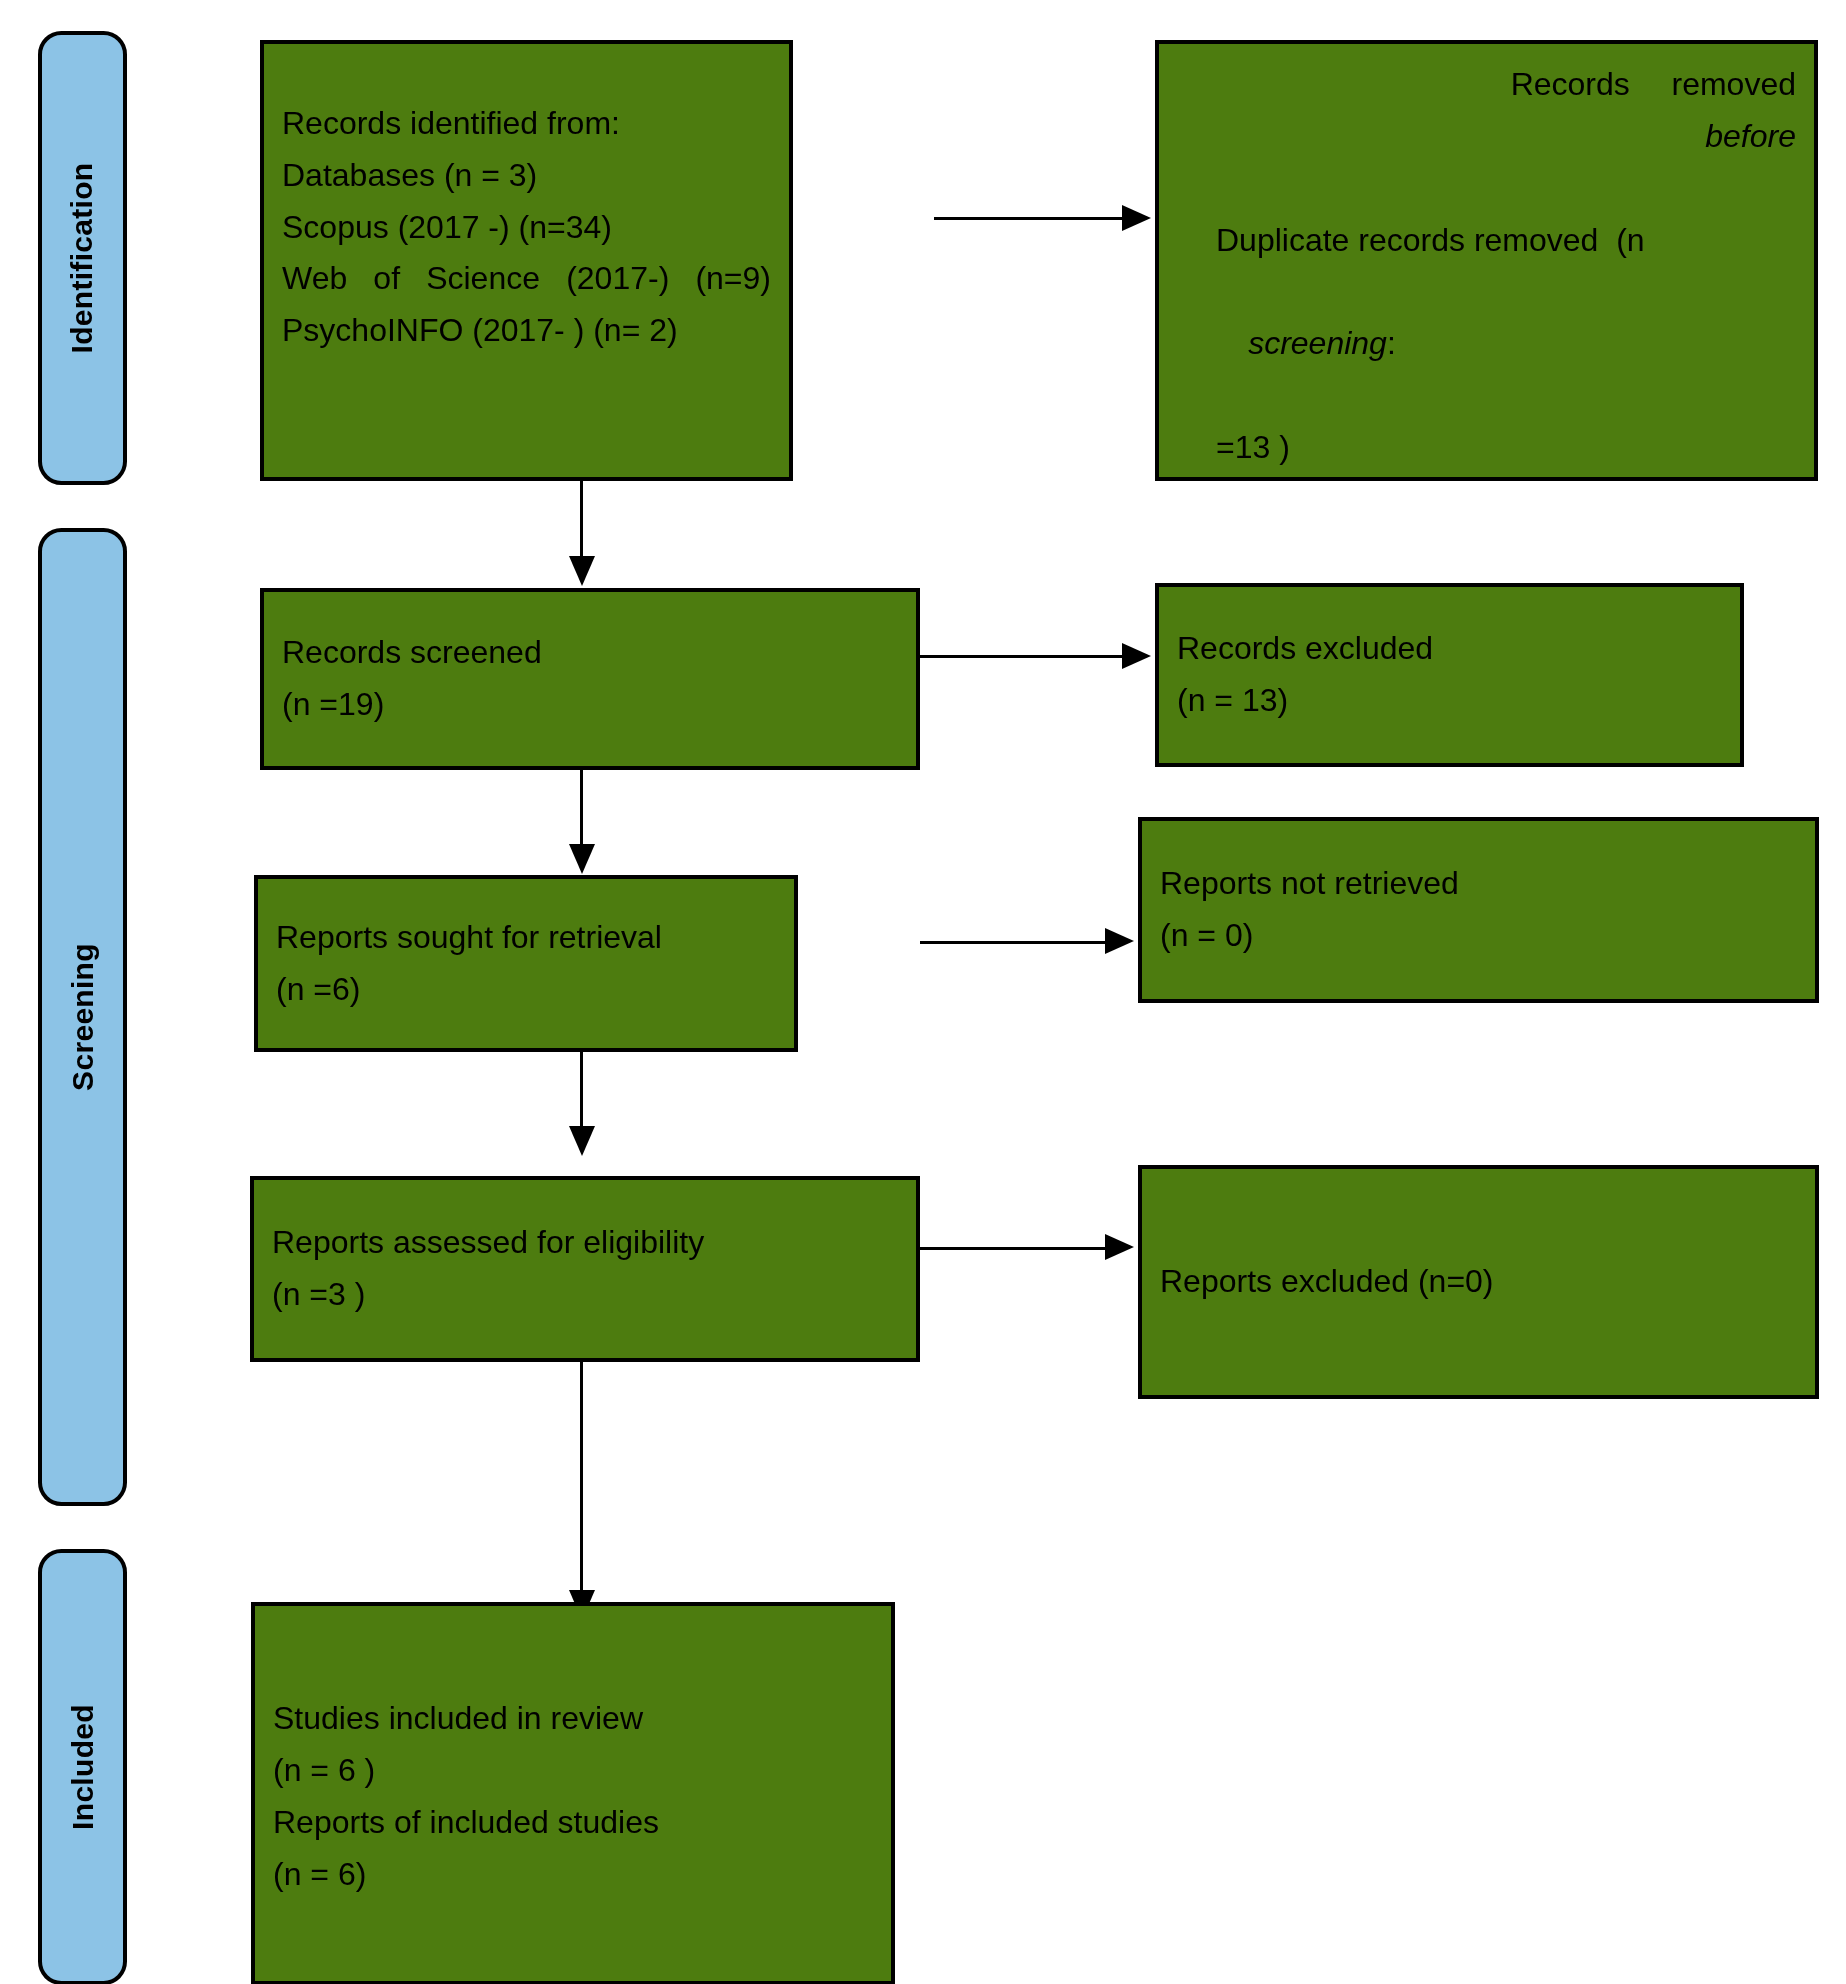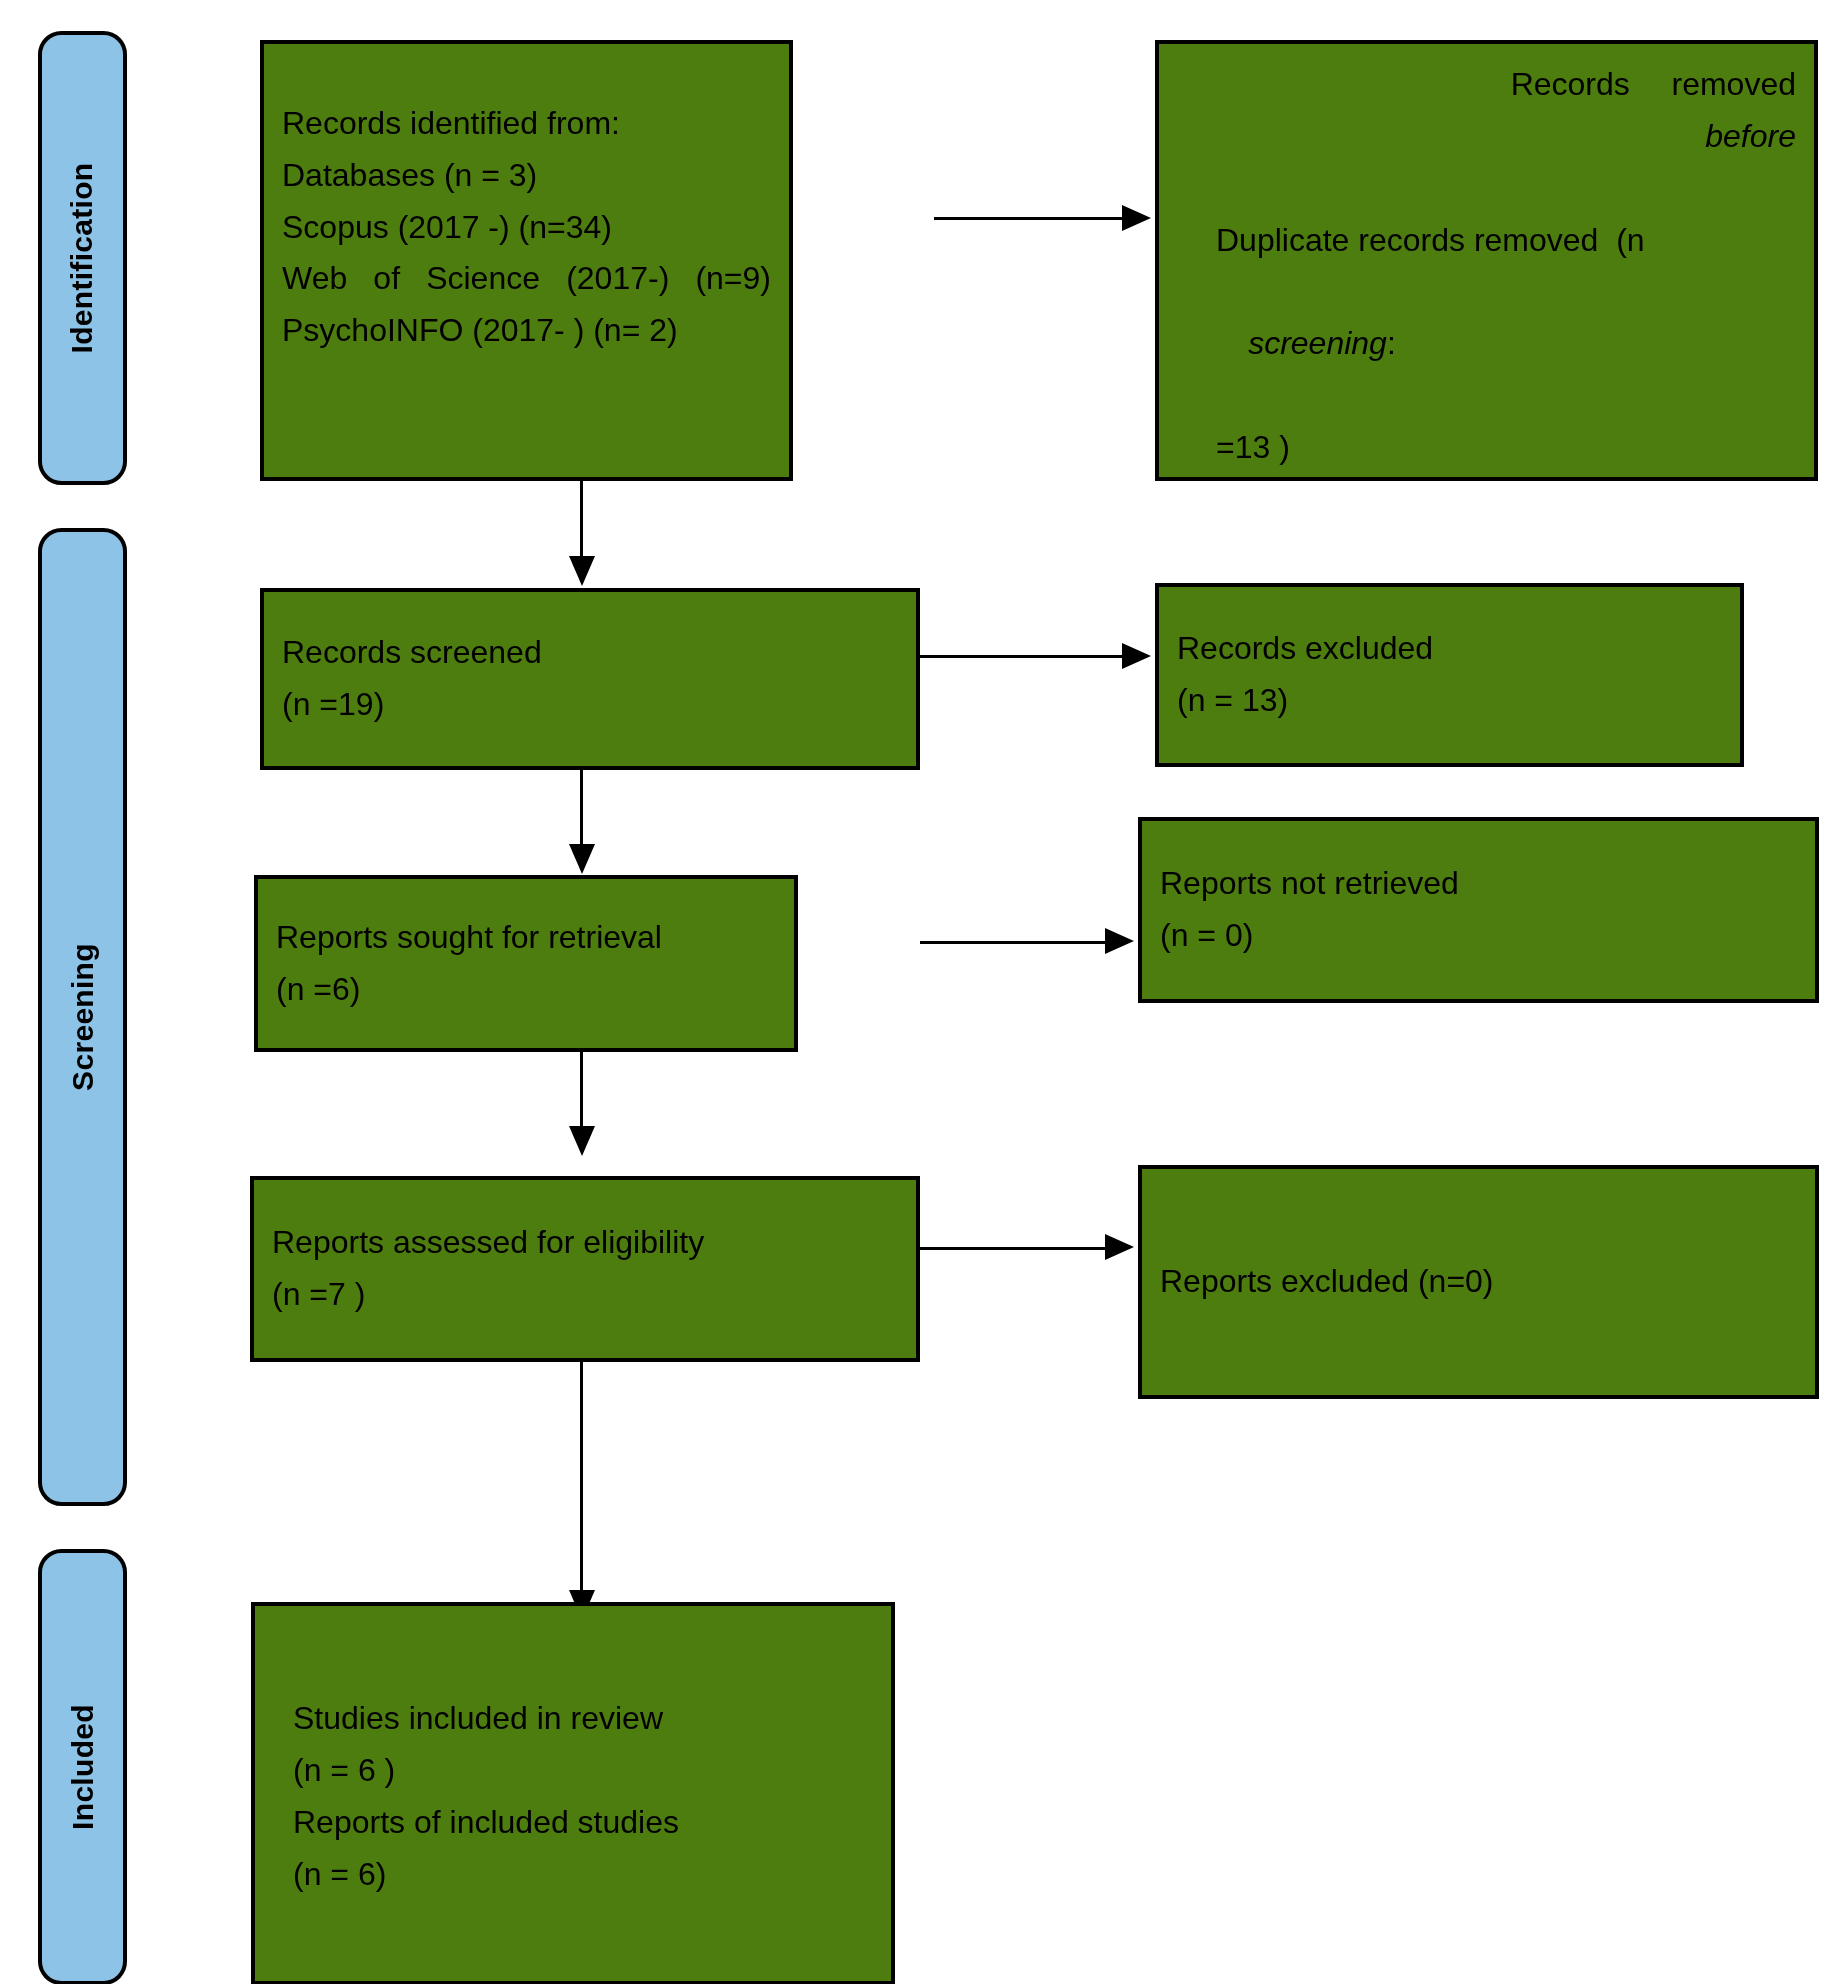--- a/index.html
+++ b/index.html
@@ -186,38 +186,38 @@
 
   <div class="h-line" style="left:920px; top:941px; width:187px;"></div>
   <div class="arrow-right" style="left:1105px; top:928px;"></div>
 
   <div class="v-line" style="left:580px; top:1052px; width:3.4px; height:81px;"></div>
   <div class="arrow-down" style="left:569px; top:1126px;"></div>
 
   <div class="flow-box" style="left:250px; top:1176px; width:670px; height:186px;">
     <div class="box-text">
       <span class="box-line">Reports assessed for eligibility</span>
-      <span class="box-line">(n =7 )</span>
+      <span class="box-line">(n =3 )</span>
     </div>
   </div>
 
   <div class="flow-box" style="left:1138px; top:1165px; width:681px; height:234px;">
     <div class="box-text">
       <span class="box-line">Reports excluded (n=0)</span>
     </div>
   </div>
 
   <div class="h-line" style="left:920px; top:1247px; width:187px;"></div>
   <div class="arrow-right" style="left:1105px; top:1234px;"></div>
 
   <div class="v-line" style="left:580px; top:1361px; width:3.4px; height:237px;"></div>
   <div class="arrow-down" style="left:569px; top:1590px;"></div>
 
   <div class="flow-box" style="left:251px; top:1602px; width:644px; height:383px;">
-    <div class="box-text" style="margin-top:6.9px;margin-left:20px;">
+    <div class="box-text" style="margin-top:6.9px;">
       <span class="box-line">Studies included in review</span>
       <span class="box-line">(n = 6 )</span>
       <span class="box-line">Reports of included studies</span>
       <span class="box-line">(n = 6)</span>
     </div>
   </div>
 
 </div>
 
 

